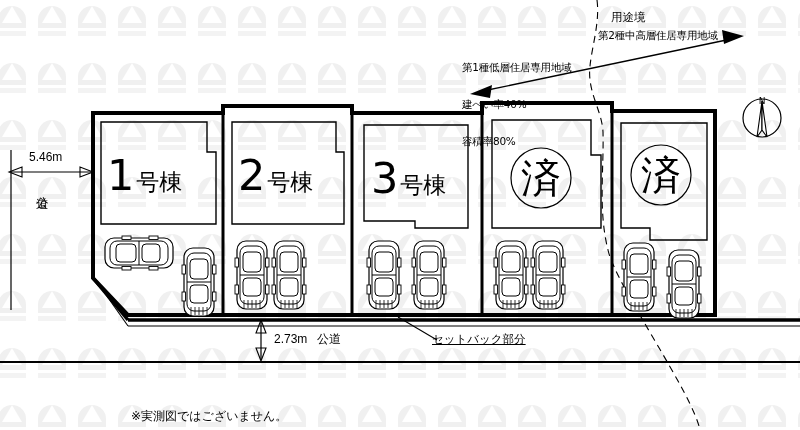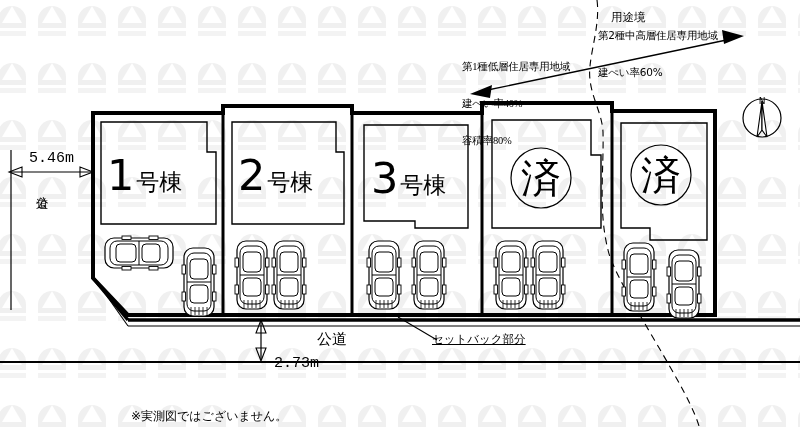--- a/index.html
+++ b/index.html
@@ -25,21 +25,21 @@
     position:absolute;left:0;top:0;width:800px;height:430px;z-index:2;
   }
   
   .lbl{
     position:absolute;z-index:4;color:#000;
     font-family:"DejaVu Sans","Liberation Sans",sans-serif;
     white-space:pre;line-height:1.18;
   }
   .zone-block{font-size:10.5px;letter-spacing:-0.2px;}
   .yotokyo{font-size:11.5px;}
-  .dim{font-size:15px;font-family:Liberation Mono, monospace;}
+  .dim{font-size:12px;font-family:Liberation Sans, sans-serif;}
   .kodo-v{
     font-size:12.5px;writing-mode:vertical-rl;text-orientation:upright;
     line-height:1.05;letter-spacing:1px;
   }
   .setback{font-size:11.5px;text-decoration:underline;}
   .note{font-size:12px;line-height:1.45;}
   .lotnum{
     position:absolute;z-index:4;color:#000;display:flex;align-items:baseline;
   }
   .lotnum .big{font-size:43px;font-family:"DejaVu Sans",sans-serif;line-height:1;}
@@ -200,37 +200,36 @@
     </g>
 
     <g transform="translate(622,240)">
       <use href="#carV"></use>
     </g>
     <g transform="translate(667,247)">
       <use href="#carV"></use>
     </g>
   </svg>
 
-  <div class="lbl zone-block" style="left:462px;top:36px;font-family:Liberation Serif, serif;">
+  <div class="lbl zone-block" style="left:462px;top:36px;">
     <div>第1種低層住居専用地域</div>
     <div>建ぺい率40%</div>
     <div>容積率80%</div>
   </div>
 
   <div class="lbl zone-block" style="left:598px;top:4px;">
     <div>第2種中高層住居専用地域</div>
-    <div>建ぺい率60%</div>
   </div>
 
   <div class="lbl yotokyo" style="left:570px;top:11px;margin-left:41px;">用途境</div>
 
   <div class="lbl dim" style="left:29px;top:150px;">5.46m</div>
   <div class="lbl kodo-v" style="left:36px;top:186px;">公道</div>
 
-  <div class="lbl dim" style="left:274px;top:332px;margin-top:23px;">2.73m</div>
+  <div class="lbl dim" style="left:274px;top:332px;">2.73m</div>
   <div class="lbl dim" style="left:317px;top:332px;">公道</div>
 
   <div class="lbl setback" style="left:432px;top:333px;">セットバック部分</div>
 
   <div class="lotnum" style="left:107px;top:154px;">
     <span class="big">1</span>
     <span class="go">号棟</span>
   </div>
   <div class="lotnum" style="left:238px;top:154px;">
     <span class="big">2</span>

